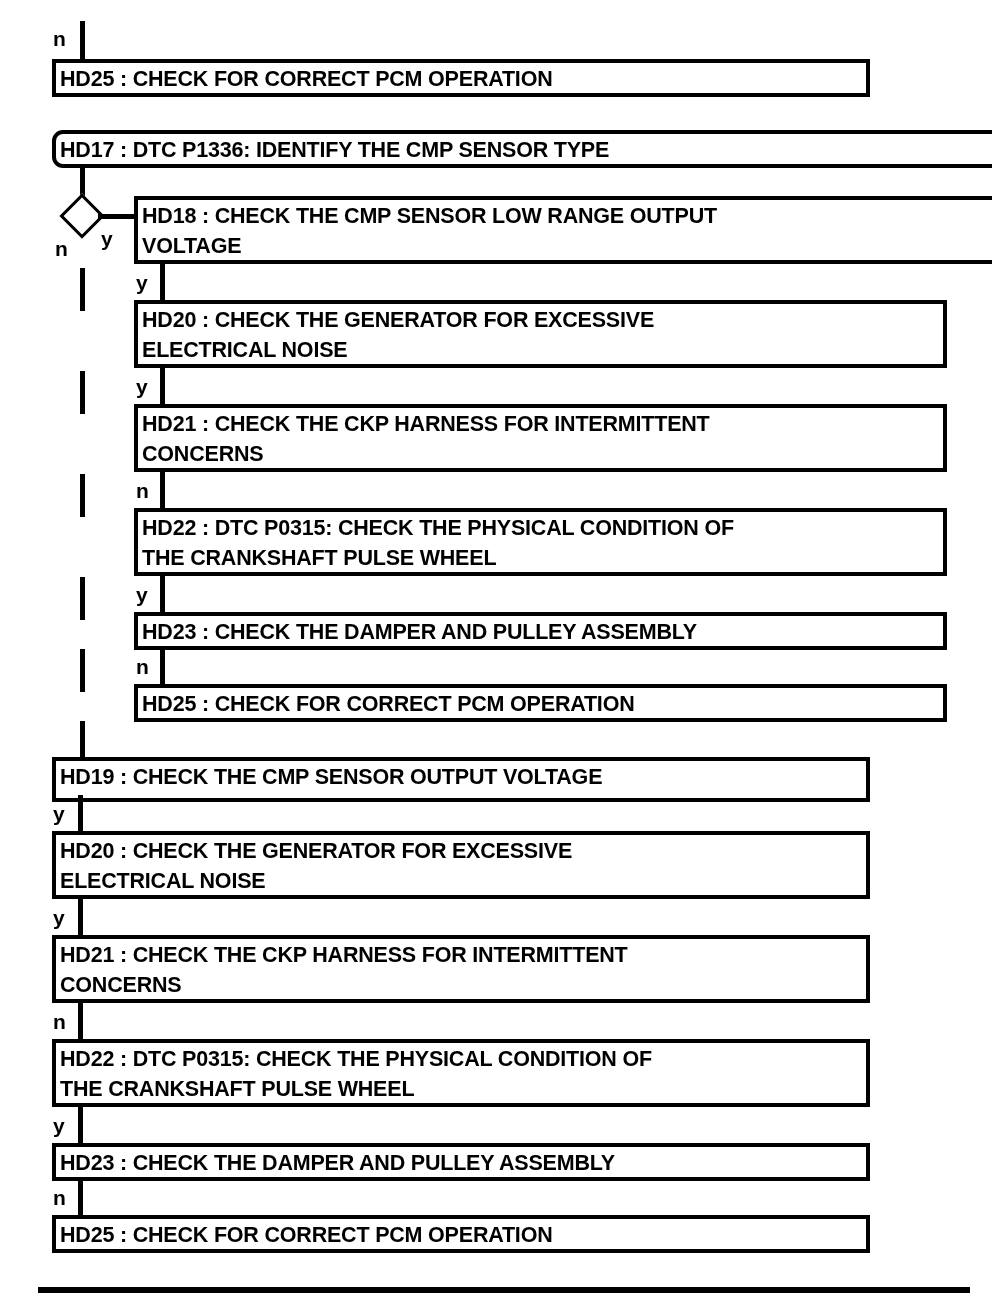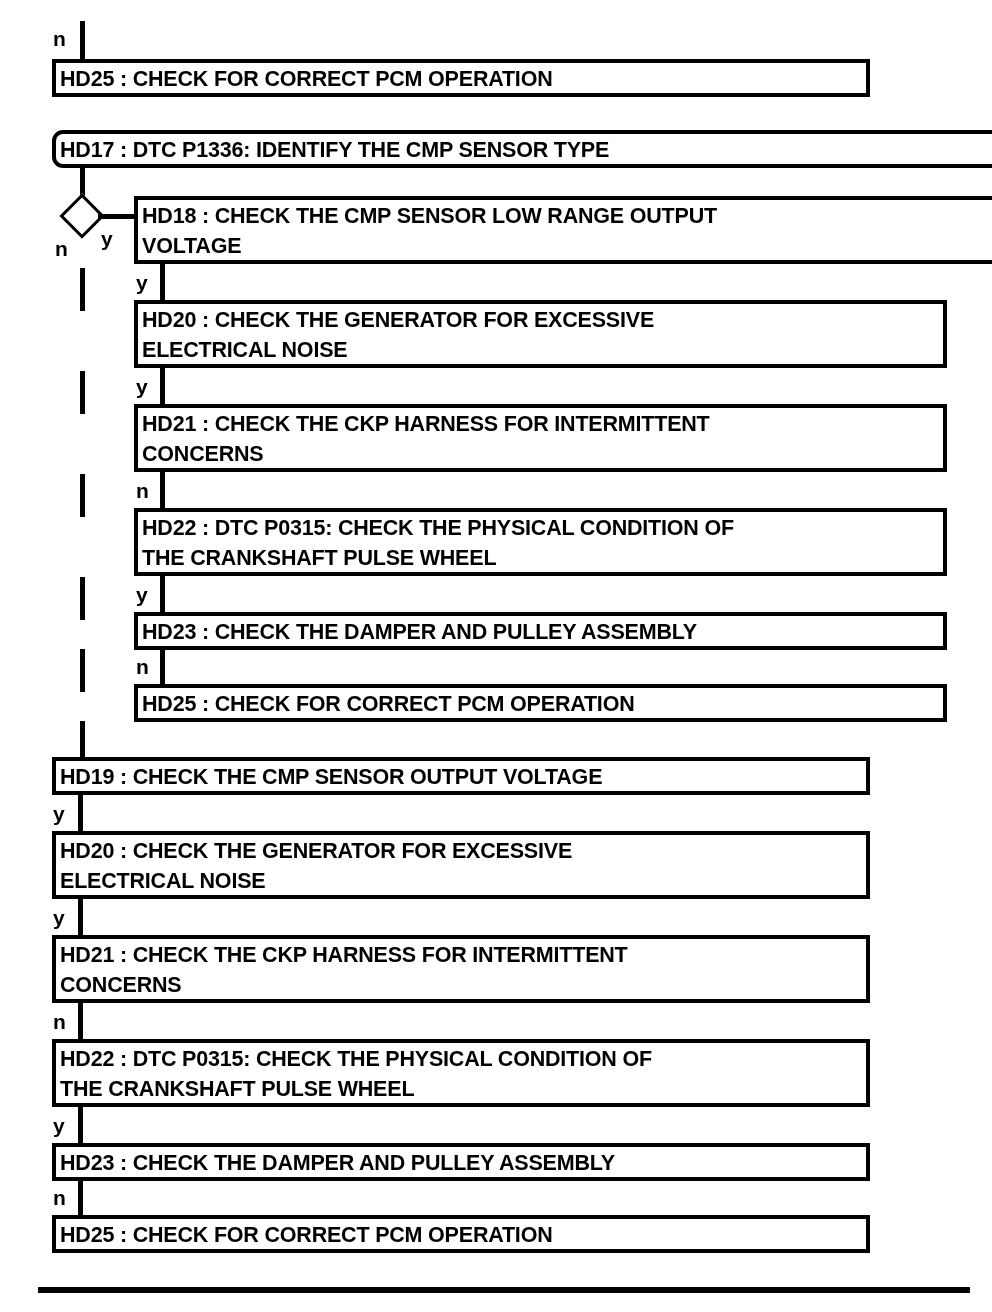--- a/index.html
+++ b/index.html
@@ -114,21 +114,21 @@
   <div class="vline" style="left:160px; top:576px; height:36px;"></div>
   <div class="blabel" style="left:136px; top:584px;">y</div>
 
   <div class="node" style="left:134px; top:612px; width:813px; height:38px;">HD23 : CHECK THE DAMPER AND PULLEY ASSEMBLY</div>
 
   <div class="vline" style="left:160px; top:650px; height:34px;"></div>
   <div class="blabel" style="left:136px; top:656px;">n</div>
 
   <div class="node" style="left:134px; top:684px; width:813px; height:38px;">HD25 : CHECK FOR CORRECT PCM OPERATION</div>
 
-  <div class="node" style="left:52px; top:757px; width:818px; height:38px;">HD19 : CHECK THE CMP SENSOR OUTPUT VOLTAGE</div>
+  <div class="node" style="left:52px; top:757px; width:818px; height:45px;">HD19 : CHECK THE CMP SENSOR OUTPUT VOLTAGE</div>
 
   <div class="vline" style="left:78px; top:795px; height:36px;"></div>
   <div class="blabel" style="left:53px; top:803px;">y</div>
 
   <div class="node" style="left:52px; top:831px; width:818px; height:68px;">HD20 : CHECK THE GENERATOR FOR EXCESSIVE
 ELECTRICAL NOISE</div>
 
   <div class="vline" style="left:78px; top:899px; height:36px;"></div>
   <div class="blabel" style="left:53px; top:907px;">y</div>
 

